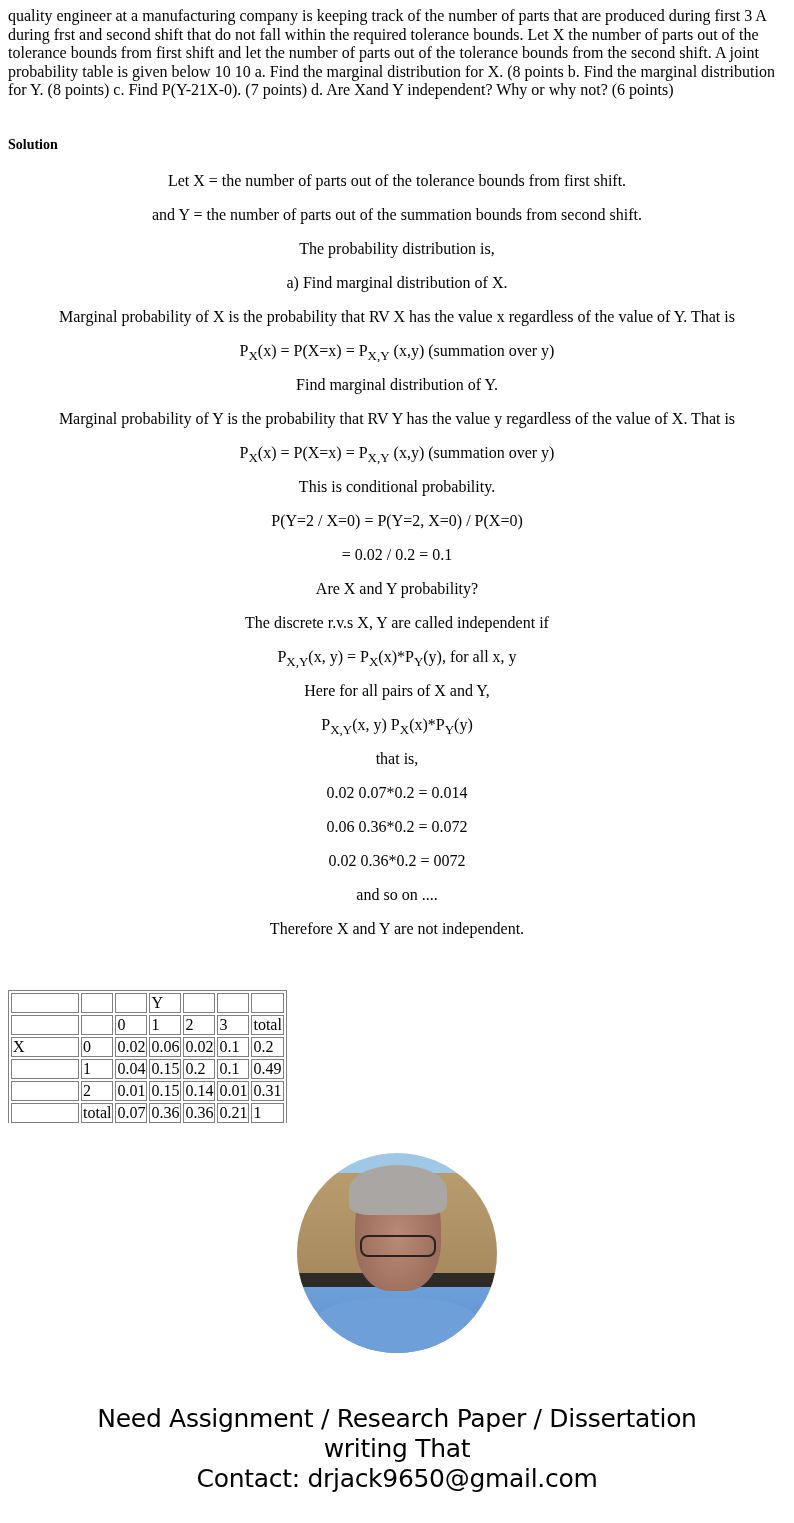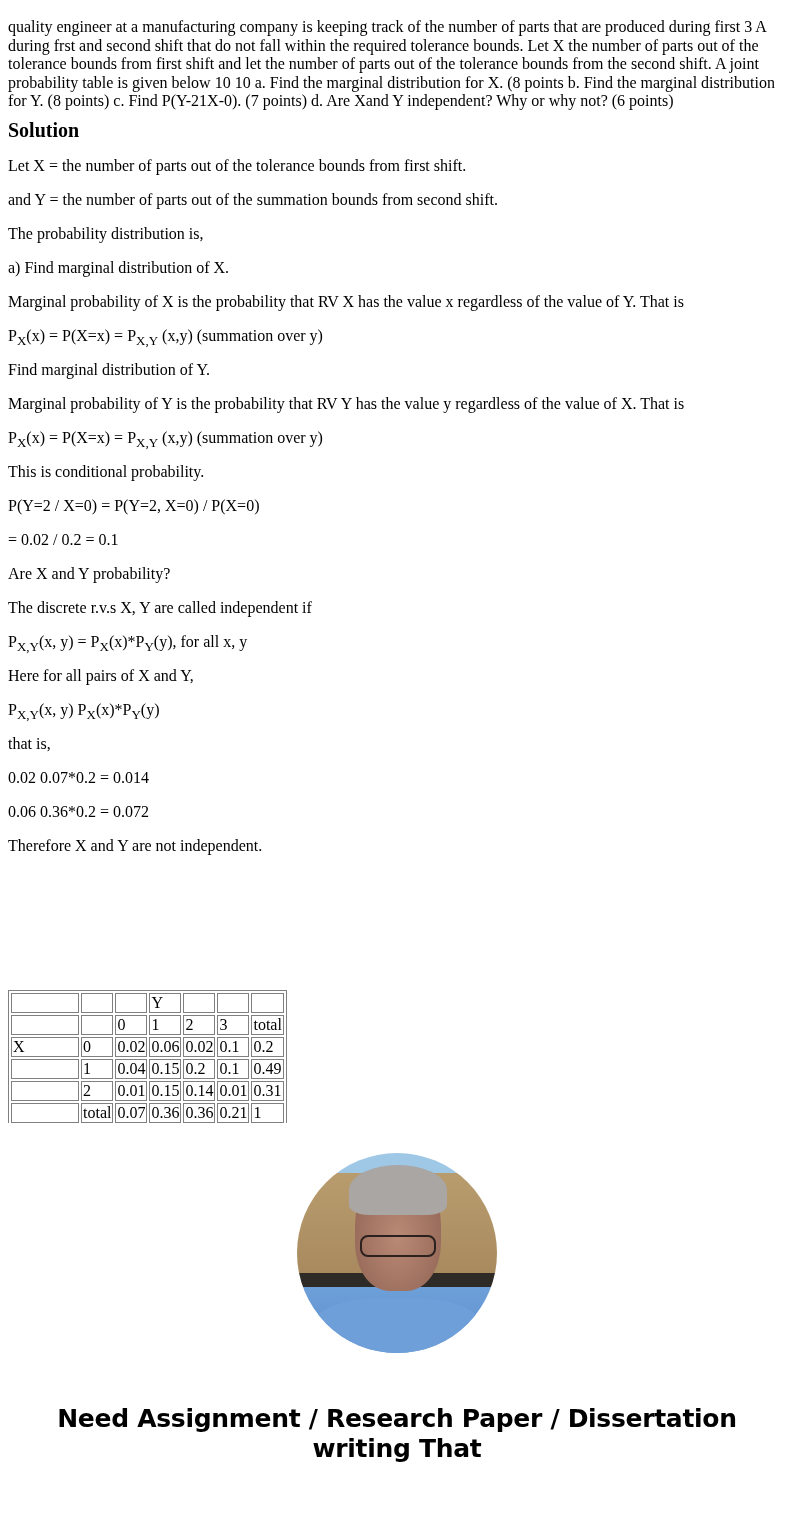--- a/index.html
+++ b/index.html
@@ -6,23 +6,23 @@
     body {
       width: 794px;
       height: 1523px;
       overflow: hidden;
       font-family: "Liberation Serif", serif;
       font-size: 16px;
       color: #000;
       position: relative;
     }
     .content { padding: 0 8px; }
-    .question { margin: 18px 0 0 0; line-height: 18.5px; }
-    h3.sol { font-size: 20px; font-weight: bold; margin: 8px 0 16px 0; line-height: 22px; }
-    p.line { margin: 0 0 16px 0; line-height: 18px; }
+    .question { margin: 7px 0 0 0; line-height: 18.5px; }
+    h3.sol { font-size: 14px; font-weight: bold; margin: 34px 0 16px 0; line-height: 22px; }
+    p.line { margin: 0 0 16px 0; line-height: 18px; text-align: center; }
     sub { font-size: 13px; vertical-align: -4px; line-height: 0; }
     .tbl-wrap {
       position: absolute; left: 8px; top: 990px;
       height: 133px; overflow: hidden;
     }
     table.jp {
       border-collapse: separate;
       border-spacing: 2px;
       border: 1px solid #808080;
       font-family: "Liberation Serif", serif;
@@ -60,21 +60,21 @@
     }
     .avatar .shirt {
       position: absolute; left: 15px; top: 145px; width: 170px; height: 70px;
       border-radius: 40% 40% 0 0;
       background: #6e9fd9;
     }
     .footer {
       position: absolute; left: 0; top: 1404px; width: 794px;
       text-align: center;
       font-family: "DejaVu Sans", sans-serif;
-      font-weight: bold;
+      font-weight: normal;
       font-size: 25px;
       line-height: 30px;
       letter-spacing: -0.3px;
     }
   </style>
 </head>
 <body>
 
 <div class="content">
   <div class="question">quality engineer at a manufacturing company is keeping track of the number of parts that are produced during first 3 A during frst and second shift that do not fall within the required tolerance bounds. Let X the number of parts out of the tolerance bounds from first shift and let the number of parts out of the tolerance bounds from the second shift. A joint probability table is given below 10 10 a. Find the marginal distribution for X. (8 points b. Find the marginal distribution for Y. (8 points) c. Find P(Y-21X-0). (7 points) d. Are Xand Y independent? Why or why not? (6 points)</div>
@@ -93,20 +93,22 @@
   <p class="line">P(Y=2 / X=0) = P(Y=2, X=0) / P(X=0)</p>
   <p class="line">= 0.02 / 0.2 = 0.1</p>
   <p class="line">Are X and Y probability?</p>
   <p class="line">The discrete r.v.s X, Y are called independent if</p>
   <p class="line"><span>P</span><sub>X,Y</sub><span>(x, y) = P</span><sub>X</sub><span>(x)*P</span><sub>Y</sub><span>(y), for all x, y</span></p>
   <p class="line">Here for all pairs of X and Y,</p>
   <p class="line"><span>P</span><sub>X,Y</sub><span>(x, y) P</span><sub>X</sub><span>(x)*P</span><sub>Y</sub><span>(y)</span></p>
   <p class="line">that is,</p>
   <p class="line">0.02 0.07*0.2 = 0.014</p>
   <p class="line">0.06 0.36*0.2 = 0.072</p>
+  <p class="line">0.02 0.36*0.2 = 0072</p>
+  <p class="line">and so on ....</p>
   <p class="line">Therefore X and Y are not independent.</p>
 </div>
 
 <div class="tbl-wrap">
   <table class="jp">
     <tbody>
       <tr>
         <td class="c0"></td>
         <td class="c1"></td>
         <td class="cn"></td>
@@ -167,13 +169,14 @@
 <div class="avatar">
   <div class="shirt"></div>
   <div class="face"></div>
   <div class="hair"></div>
   <div class="glasses"></div>
 </div>
 
 <div class="footer">
   <div>Need Assignment / Research Paper / Dissertation</div>
   <div>writing That</div>
+  <div>Contact: drjack9650@gmail.com</div>
 </div>
 
 </body></html>

